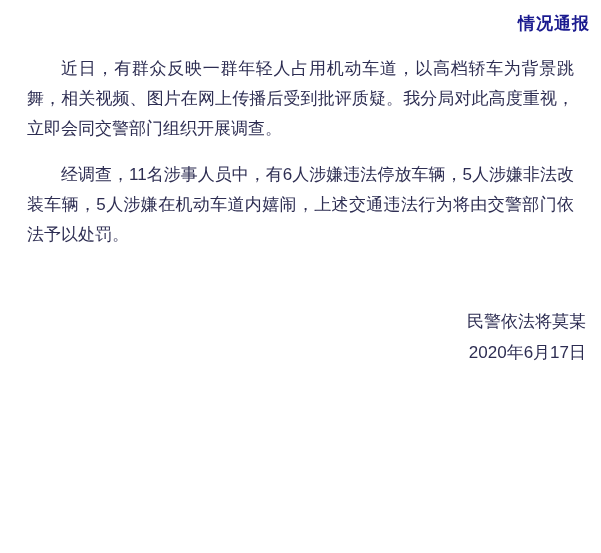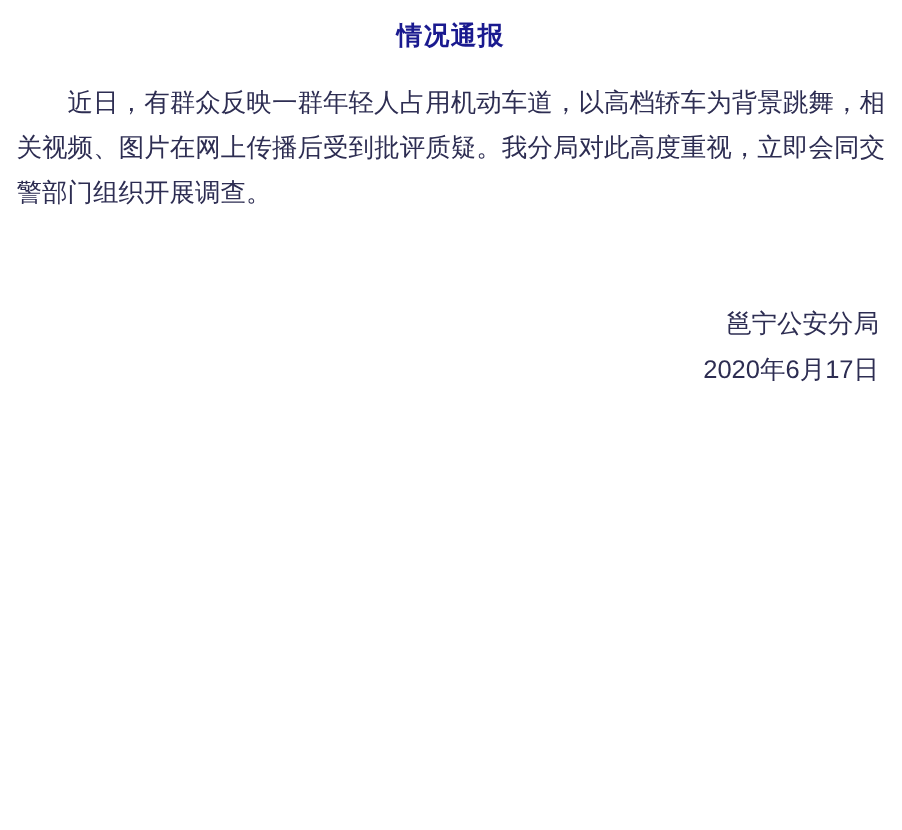--- a/index.html
+++ b/index.html
@@ -15,25 +15,25 @@
     padding: 12px 11px 0 11px;
     background: var(--color-background, #ffffff);
     font-family: "Liberation Sans", "DejaVu Sans", sans-serif;
     overflow: hidden;
   }
   .title {
     margin: 0 0 19px 0;
     font-size: 17px;
     font-weight: bold;
     letter-spacing: 1px;
-    text-align: center;
+    text-align: right;
     color: var(--color-title, #1a1a8f);
   }
   .content p {
-    margin: 0;
+    margin: 16px;
     font-size: 17px;
     line-height: 30px;
     text-align: justify;
     text-indent: 2em;
     color: var(--color-body, #2d2d52);
   }
   .signature {
     margin-top: 56px;
     padding-right: 4px;
     text-align: right;
@@ -43,19 +43,20 @@
   }
 </style>
 </head>
 <body>
 
 <div class="page">
   <h1 class="title">情况通报</h1>
 
   <div class="content">
     <p>近日，有群众反映一群年轻人占用机动车道，以高档轿车为背景跳舞，相关视频、图片在网上传播后受到批评质疑。我分局对此高度重视，立即会同交警部门组织开展调查。</p>
+    <p>经调查，11名涉事人员中，有6人涉嫌违法停放车辆，5人涉嫌非法改装车辆，5人涉嫌在机动车道内嬉闹，上述交通违法行为将由交警部门依法予以处罚。</p>
   </div>
 
   <div class="signature">
-    <div>邕宁公安分局</div>
+    <div>民警依法将莫某</div>
     <div>2020年6月17日</div>
   </div>
 </div>
 
 </body></html>

